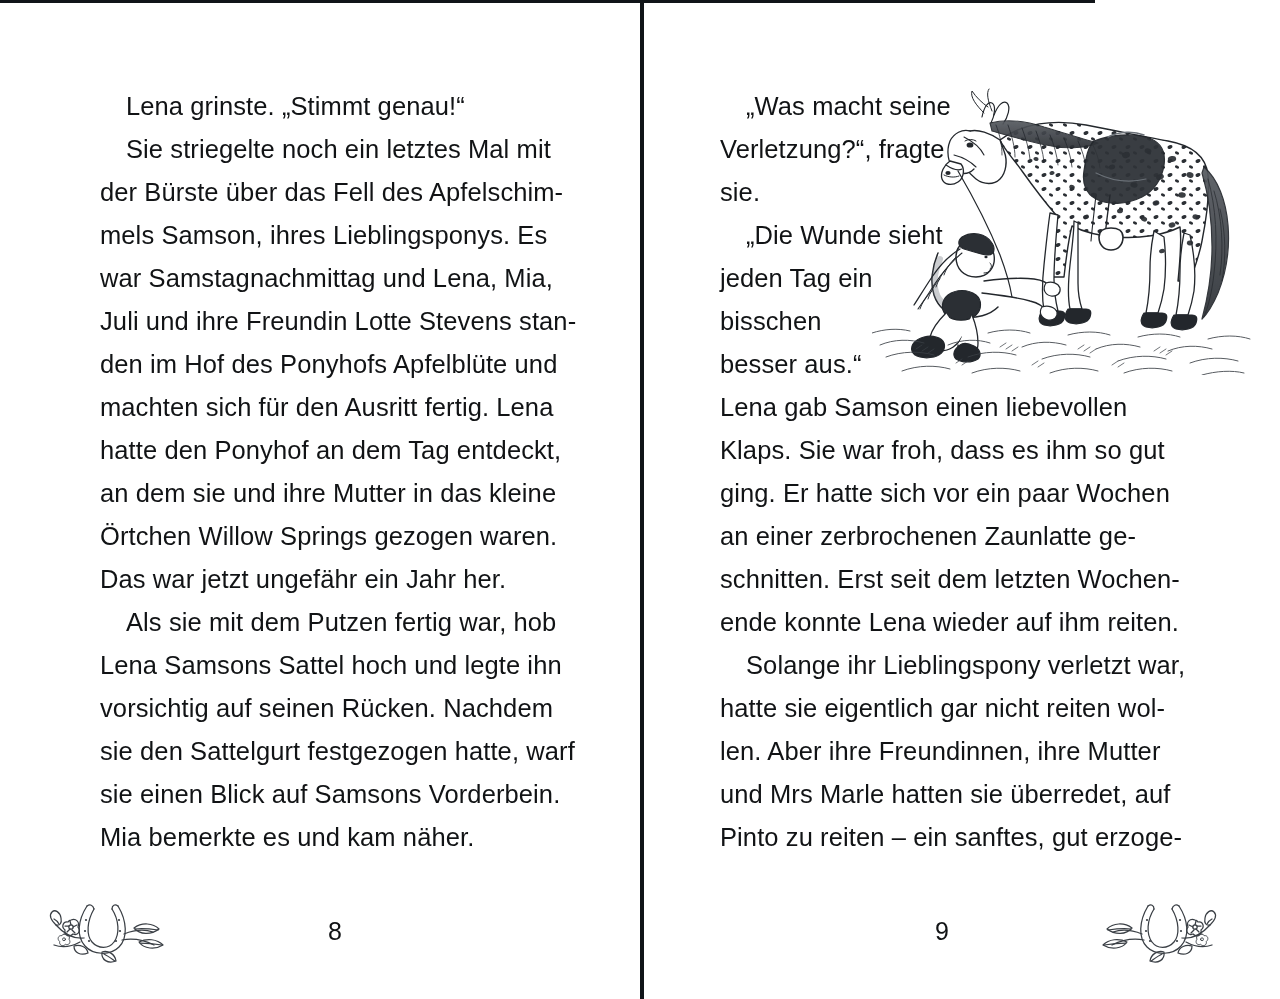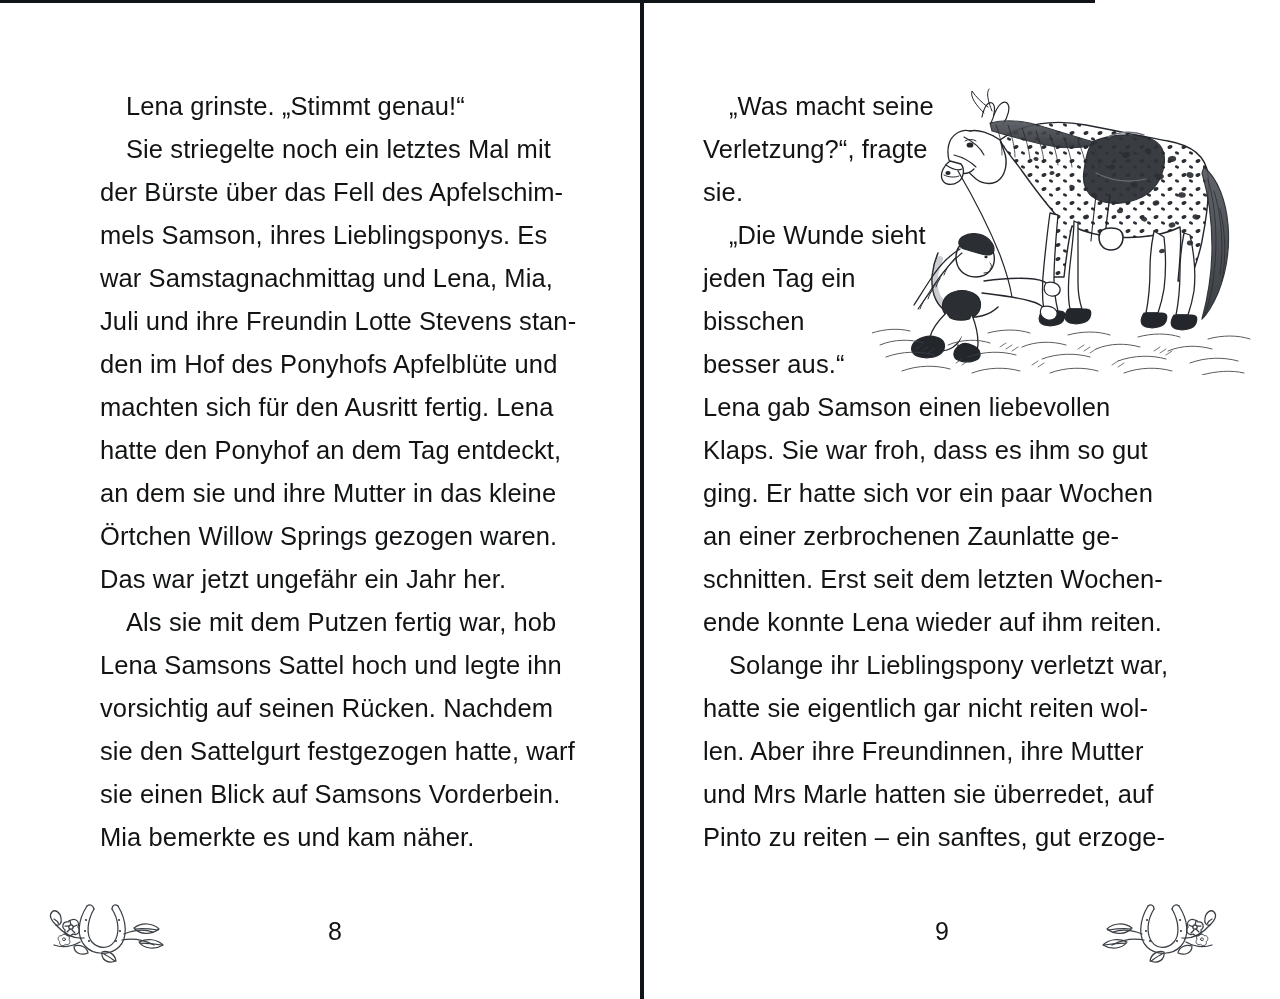--- a/index.html
+++ b/index.html
@@ -47,21 +47,21 @@
   .textblock {
     position: absolute;
     color: #111315;
     font-size: 25.5px;
     line-height: 43px;
     letter-spacing: 0.1px;
     white-space: pre;
   }
 
   .page-left .textblock  { left: 100px; top: 82px; }
-  .page-right .textblock { left: 59px;  top: 82px; }
+  .page-right .textblock { left: 76px;  top: 82px; }
 
   .line { display: block; height: 43px; }
   .line.indent { text-indent: 26px; }
 
   
   .folio {
     position: absolute;
     bottom: 58px;
     font-size: 25px;
     color: #111315;

